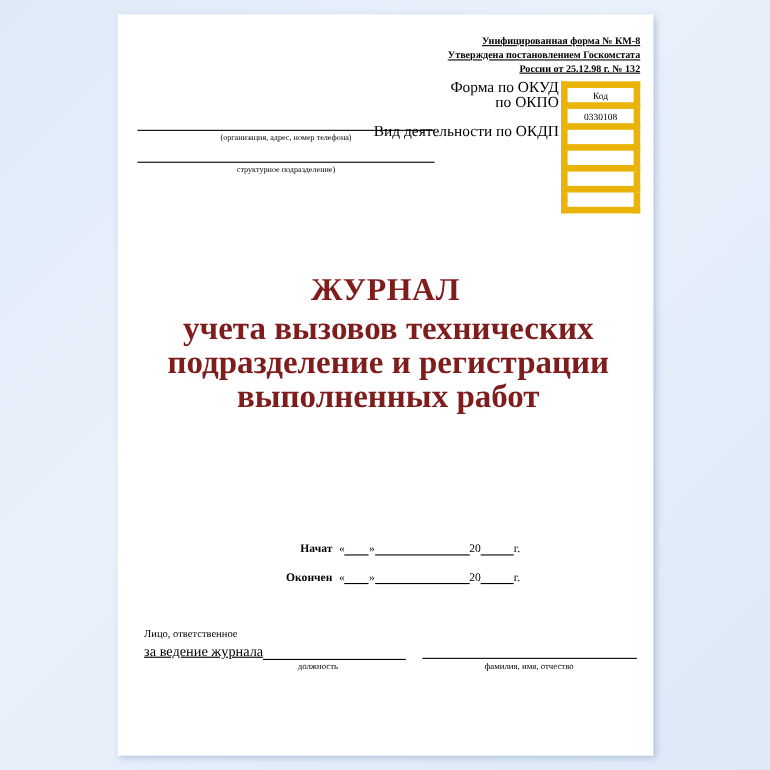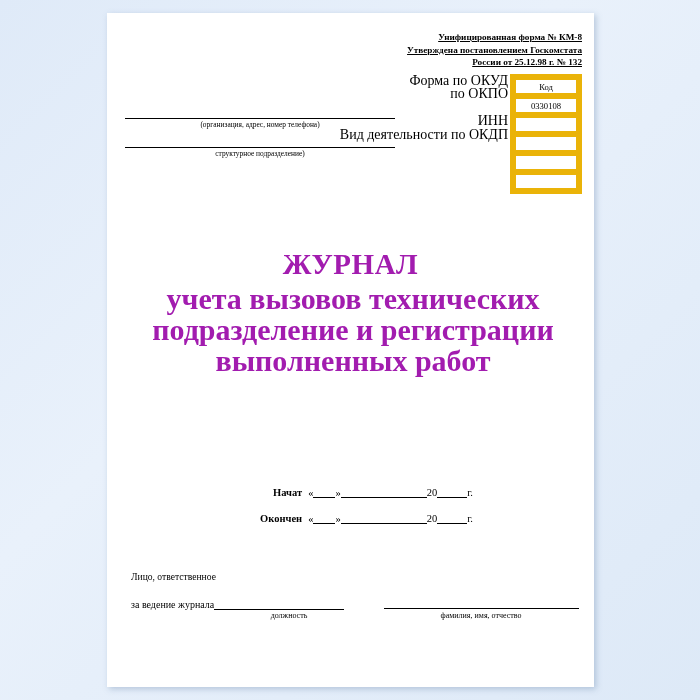--- a/index.html
+++ b/index.html
@@ -90,21 +90,21 @@
     color: #000;
     padding-top: 1px;
     padding-bottom: 5px;
   }
   .title-block {
     position: absolute;
     left: 0;
     top: 234px;
     width: 487px;
     text-align: center;
-    color: #a21caf;
+    color: #7f1d1d;
   }
   .title-main {
     font-size: 29px;
     font-weight: bold;
     letter-spacing: 0.5px;
     line-height: 34px;
   }
   .title-sub {
     font-size: 30px;
     font-weight: bold;
@@ -115,21 +115,21 @@
   .dates {
     position: absolute;
     left: 0;
     top: 466px;
     width: 487px;
     color: #000;
     font-size: 11px;
   }
   .date-row {
     display: flex;
-    align-items: center;
+    align-items: flex-end;
     justify-content: center;
     height: 26px;
   }
   .date-label {
     font-weight: bold;
     font-size: 10.5px;
     width: 74px;
     text-align: right;
     padding-right: 6px;
   }
@@ -157,23 +157,24 @@
     left: 24px;
     top: 558px;
     width: 440px;
     color: #000;
   }
   .resp-line1 {
     font-size: 9.6px;
     white-space: nowrap;
   }
   .resp-line2 {
-    font-size: 10px;
+    font-size: 13px;
     white-space: nowrap;
-    margin-top: 17px;
+    margin-top: 2px;
+    text-decoration: underline;
   }
   .fill-line {
     display: inline-block;
     border-bottom: 1px solid #000;
     height: 10px;
     vertical-align: bottom;
   }
   .cap-row {
     position: relative;
     margin-top: 1px;
@@ -212,21 +213,20 @@
     <div class="form-head">
       <div>Унифицированная форма № КМ-8</div>
       <div>Утверждена постановлением Госкомстата</div>
       <div>России от 25.12.98 г. № 132</div>
     </div>
 
     <div class="label-col">
       <div>Форма по ОКУД</div>
       <div>по  ОКПО</div>
       <div></div>
-      <div>ИНН</div>
       <div>Вид деятельности по ОКДП</div>
     </div>
 
     <table class="code-table">
       <tbody>
           <tr>
         <td class="hdr">Код</td>
       </tr>
       <tr>
         <td>0330108</td>

